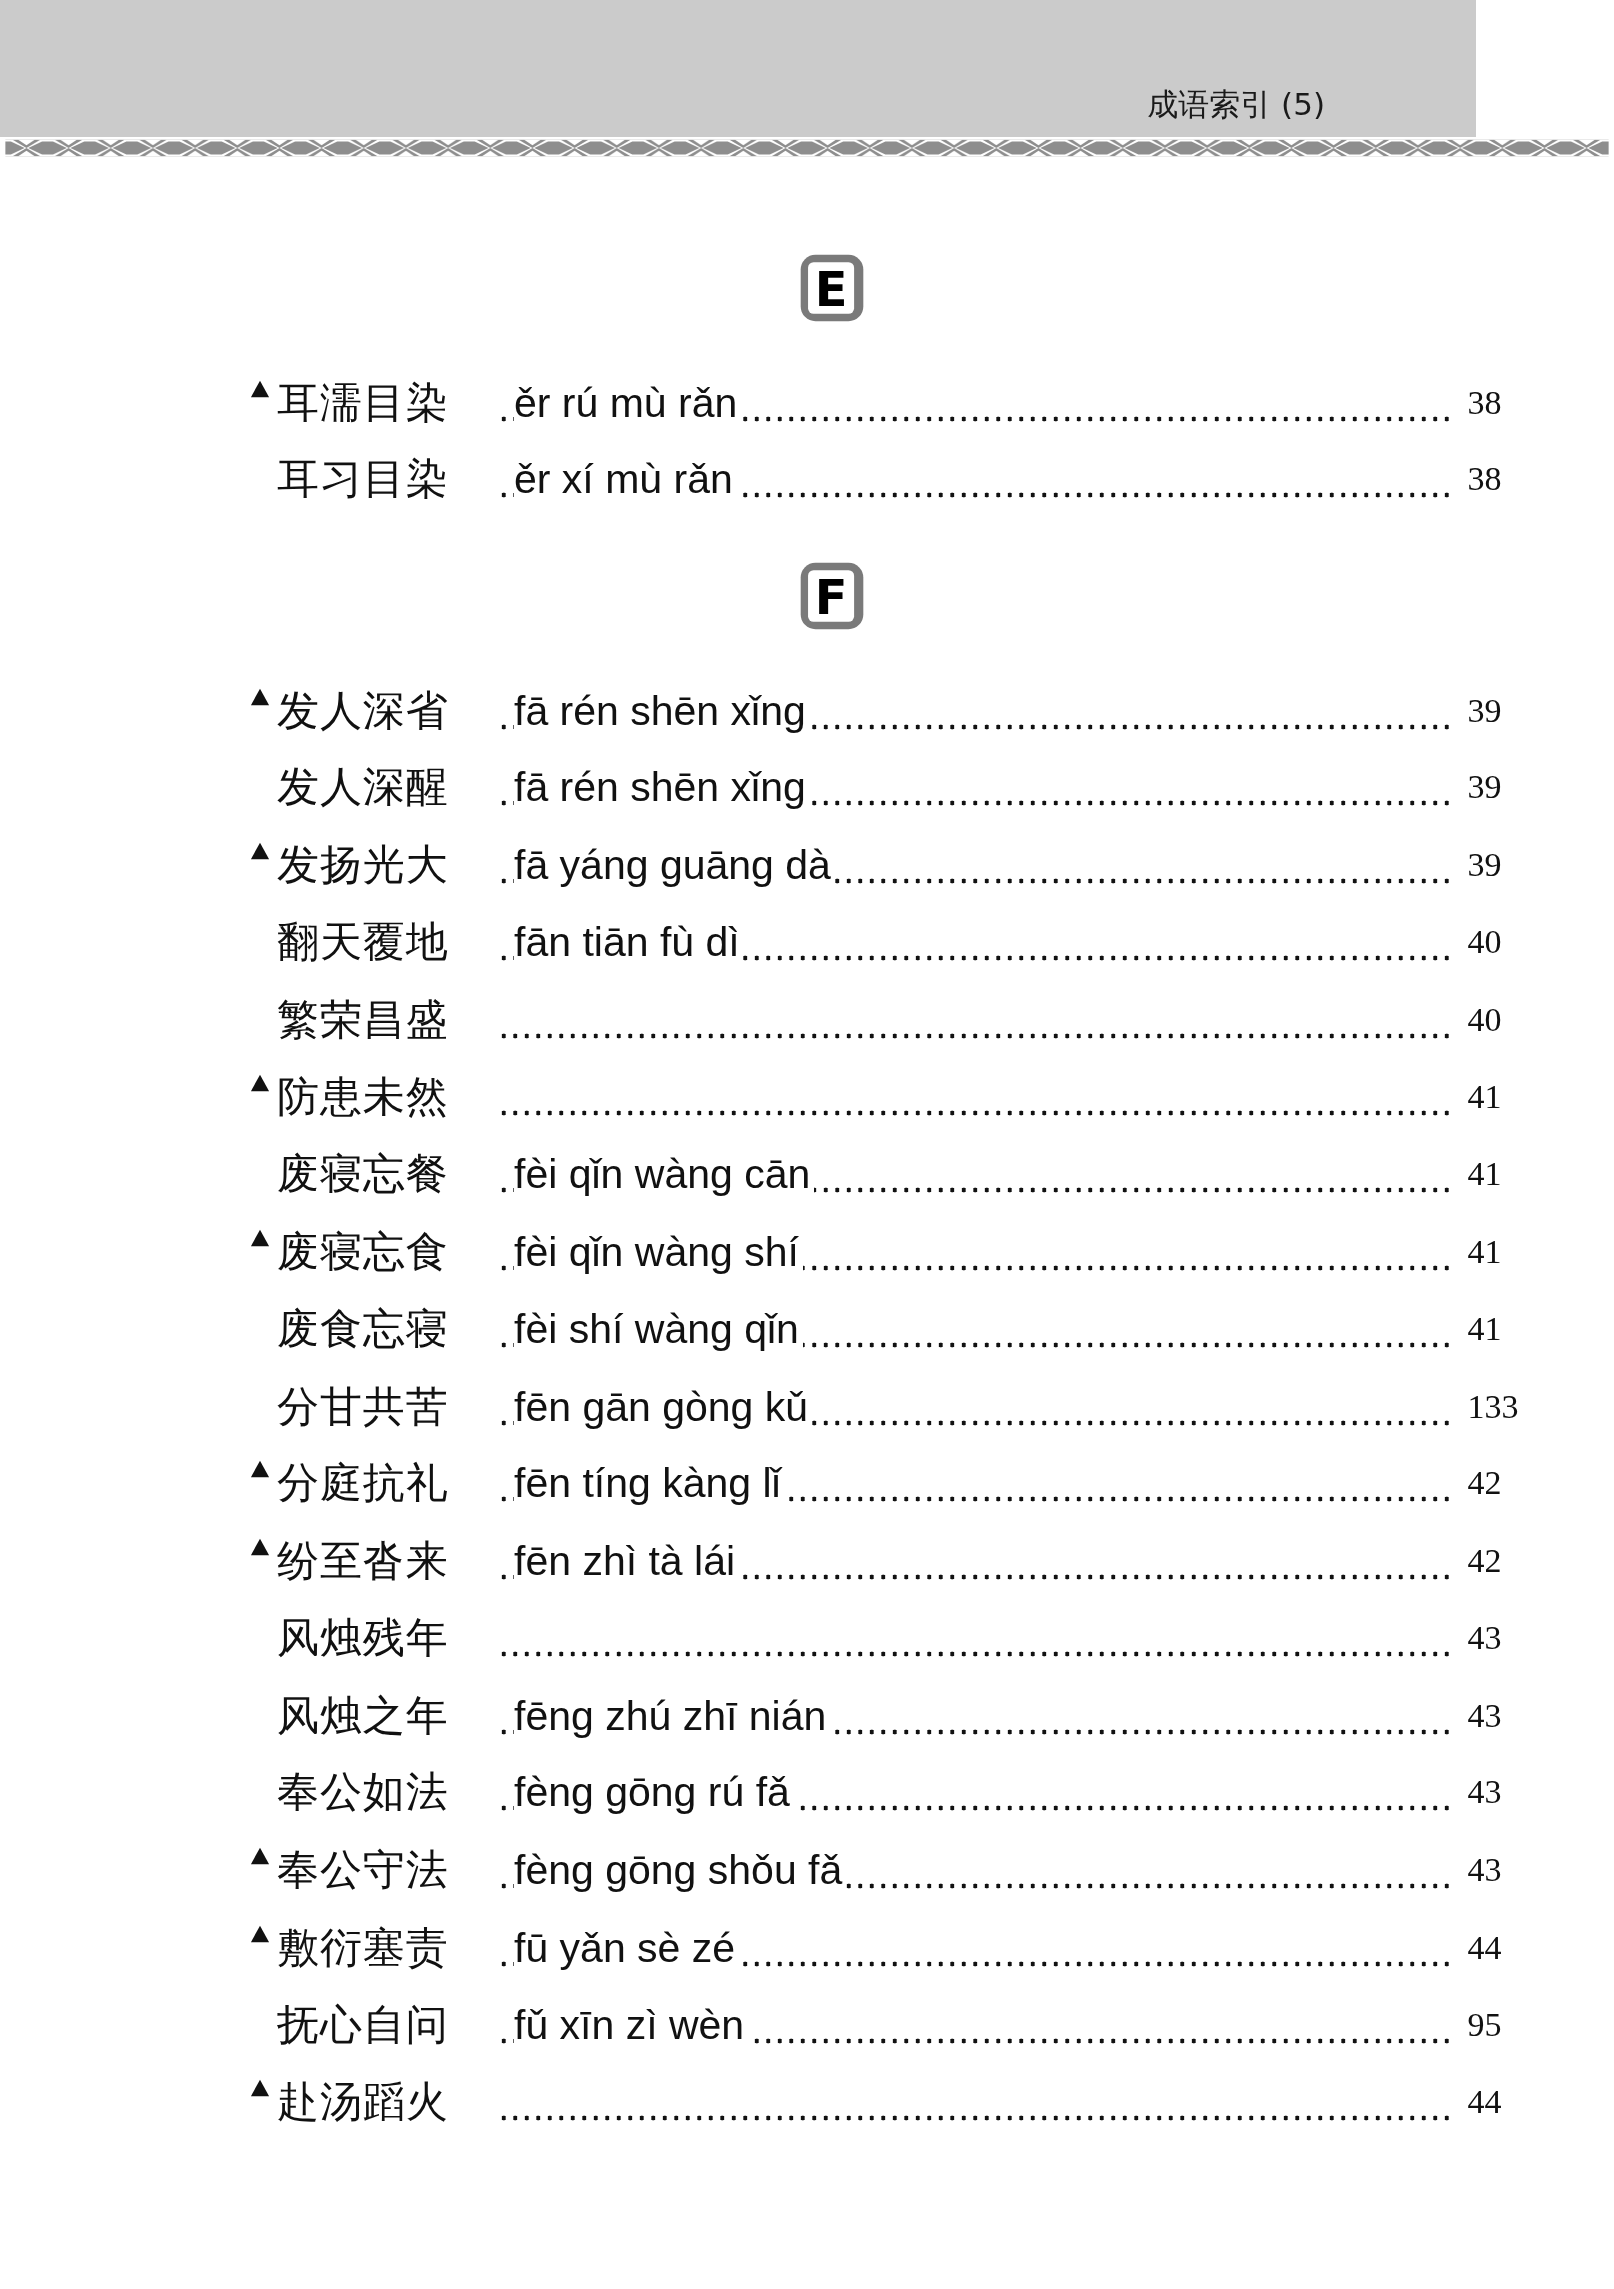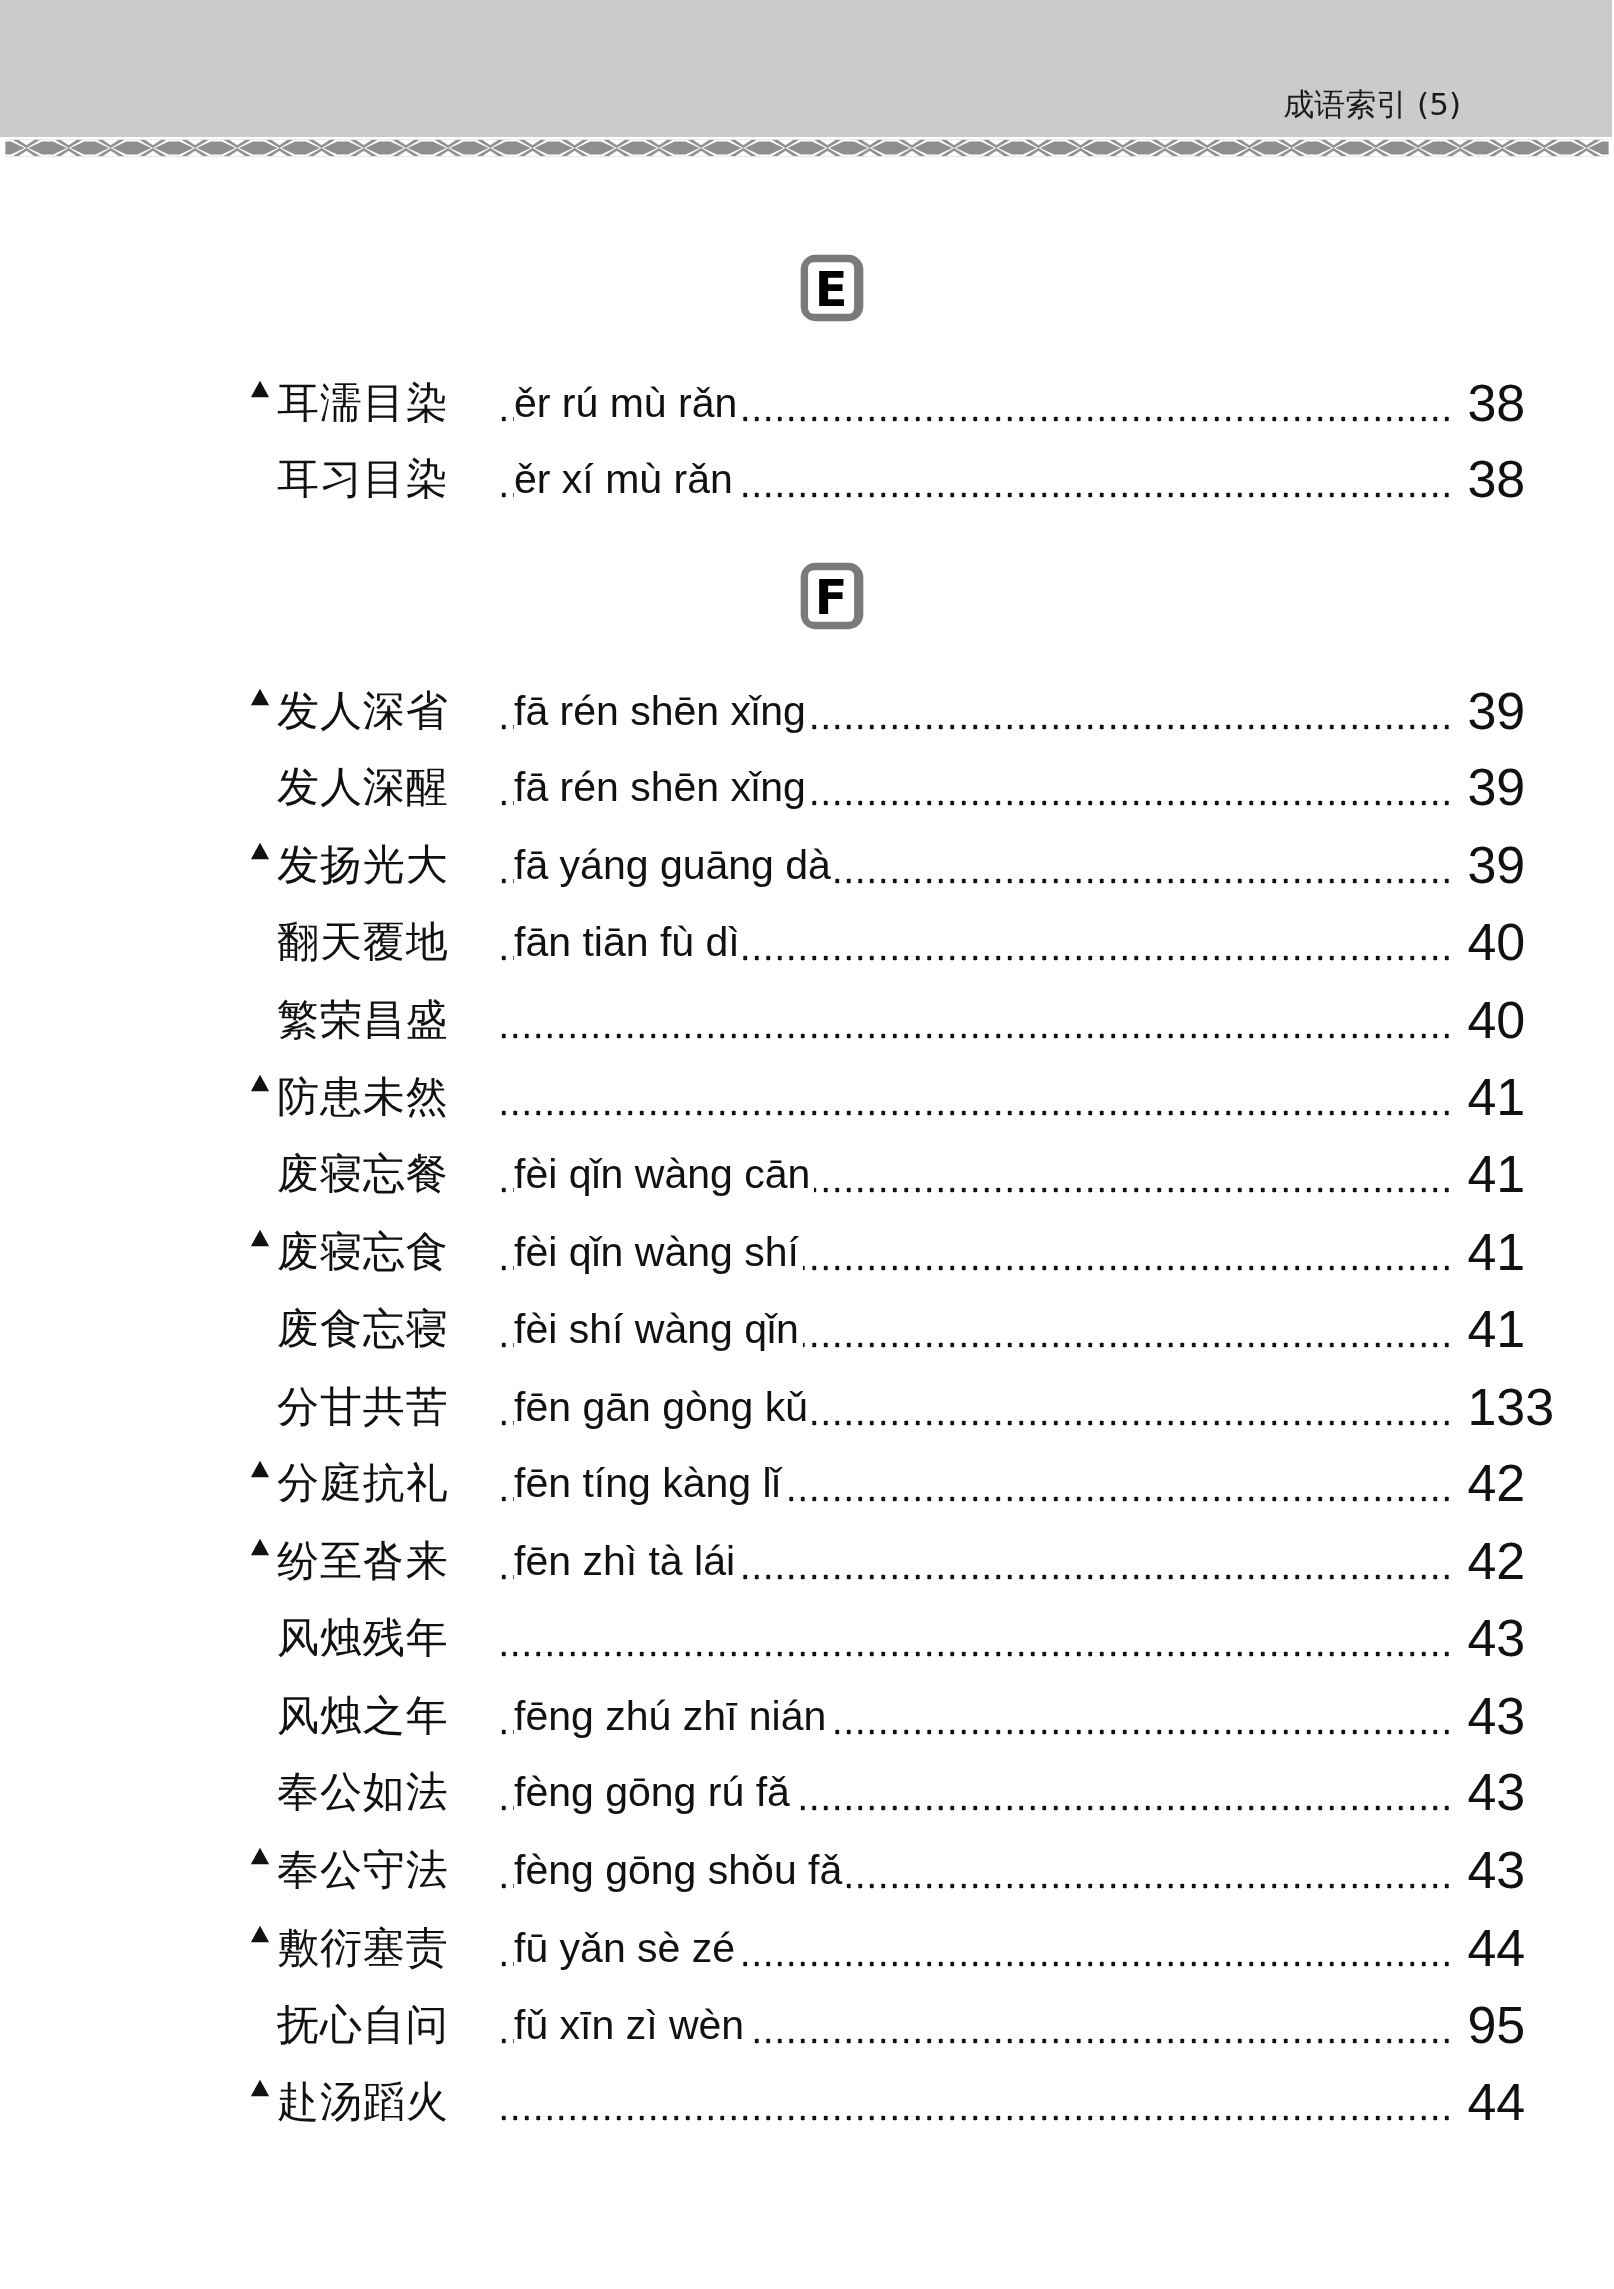--- a/index.html
+++ b/index.html
@@ -1,21 +1,21 @@
 <!DOCTYPE html>
 <html style="font-size:14.8px"><head>
 <meta charset="utf-8">
 <style>
   html, body { margin: 0; padding: 0; }
   body {
     width: 1614px; height: 2290px; background: #ffffff; position: relative; overflow: hidden;
     font-family: "DejaVu Sans", "Liberation Sans", sans-serif; color: #111;
   }
   .header {
-    position: absolute; left: 0; top: 0; width: 1612px; height: 137px; background: #cbcbcb;
+    position: absolute; left: 0; top: 0; width: 1476px; height: 137px; background: #cbcbcb;
   }
   .header-title {
     position: absolute; right: 151px; top: 86px; font-size: 31px; line-height: 37px; color: #1a1a1a;
     font-family: "DejaVu Sans", sans-serif;
   }
   .border-strip {
     position: absolute; left: 0; top: 137px; width: 1614px; height: 22px; background: #fff;
   }
   .border-strip svg { display: block; }
   .badge {
@@ -41,22 +41,22 @@
   .pinyin {
     position: absolute; left: 16px; top: 0; font-size: 41px; line-height: 52px;
     font-family: "Liberation Sans", sans-serif; color: #111; background: #fff; padding-right: 3.7px; z-index: 2;
   }
   .dots {
     position: absolute; left: 0; width: 951px; top: 39px; height: 5.5px;
     background-image: radial-gradient(circle, #111 2.2px, transparent 2.4px);
     background-size: 11.5px 5.5px; background-repeat: repeat-x; z-index: 1;
   }
   .page {
-    position: absolute; left: 962px; top: 0; font-size: 52px; line-height: 52px;
-    font-family: Liberation Sans, sans-serif; color: #111; background: #fff; padding-left: 7.4px; z-index: 2;
+    position: absolute; left: 962px; top: 0; font-size: 34px; line-height: 52px;
+    font-family: Liberation Serif, serif; color: #111; background: #fff; padding-left: 7.4px; z-index: 2;
   }
 </style>
 </head>
 <body>
 
 <div class="header">
   <div class="header-title">成语索引 (5)</div>
 </div>
 
 <div class="border-strip">

